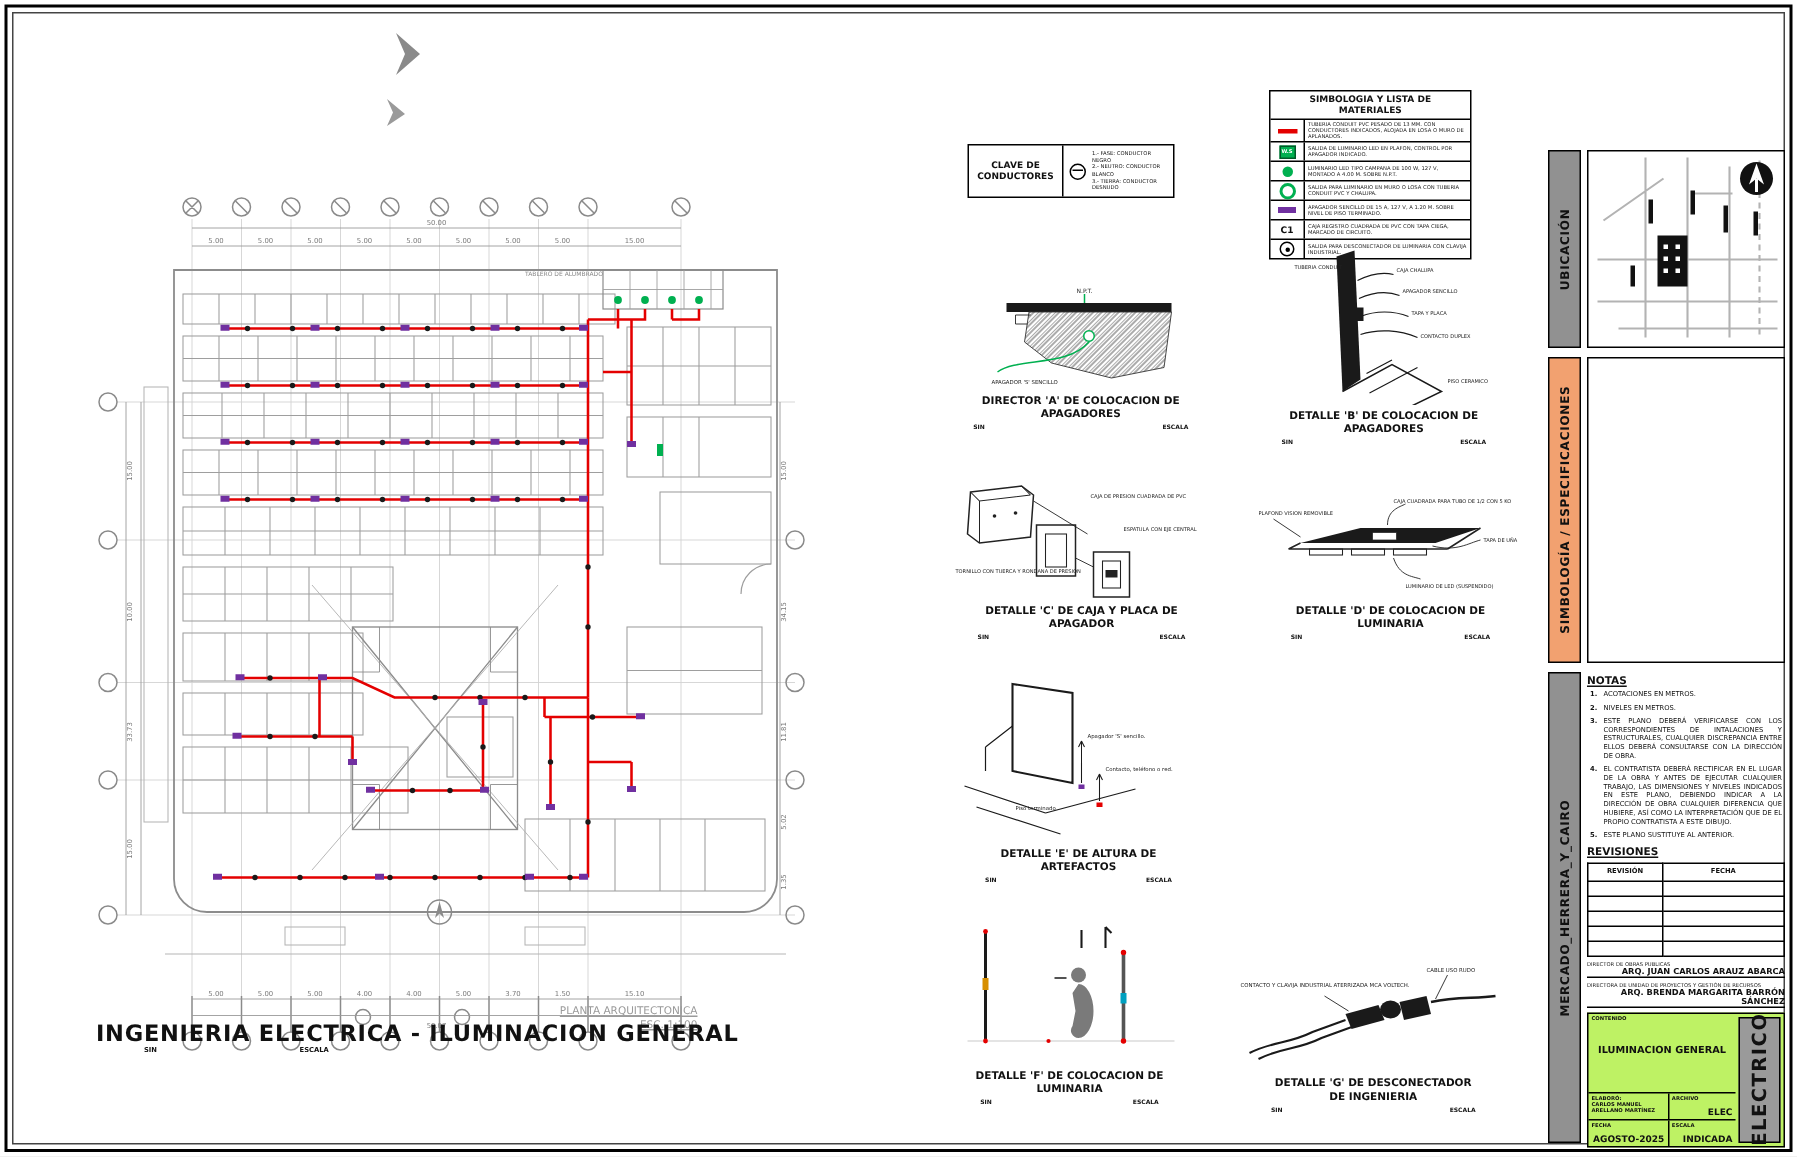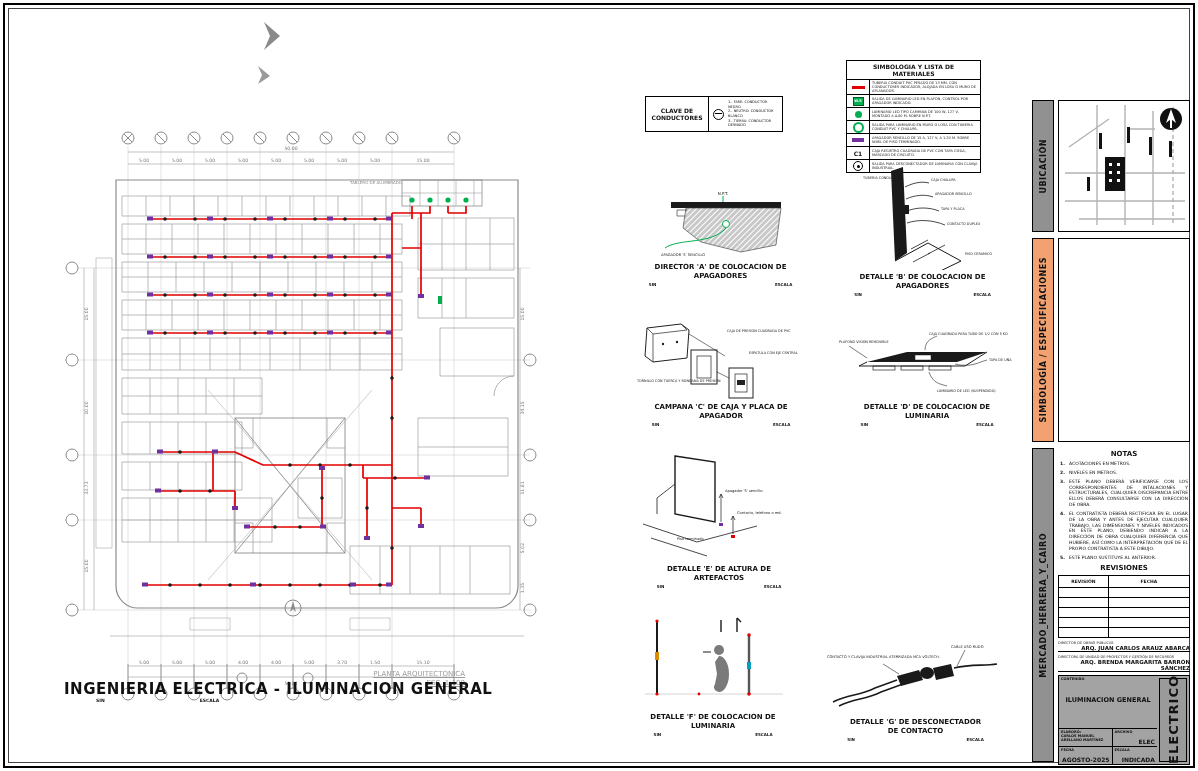--- a/index.html
+++ b/index.html
@@ -41,31 +41,31 @@
   .condkey-sym{width:9px;height:9px;border-radius:50%;border:1px solid #000;position:relative;flex:0 0 9px;}
   .condkey-sym::after{content:"";position:absolute;left:1px;right:1px;top:3.5px;height:1px;background:#000;}
   .condkey-items{font-size:3.5px;line-height:1.3;}
   
   .side-sec{position:absolute;display:flex;}
   .vbar{width:20px;border:1px solid #000;display:flex;align-items:center;justify-content:center;}
   .vbar-gray{background:#919191;} .vbar-orange{background:#f2a170;}
   .vtext{writing-mode:vertical-rl;transform:rotate(180deg);font-weight:bold;font-size:8px;
          letter-spacing:.5px;color:#111;white-space:nowrap;}
   .side-box{flex:1;border:1px solid #000;margin-left:4px;background:#fff;position:relative;overflow:hidden;}
-  .notes-title{font-size:7px;font-weight:bold;text-align:center;margin:2px 0 3px;}
+  .notes-title{font-size:7px;font-weight:bold;text-align:left;margin:2px 0 3px;text-decoration:underline;}
   .note{display:flex;gap:2px;margin:0 2px 3px;}
   .note-n{font-size:4.5px;font-weight:bold;flex:0 0 7px;}
   .note-t{font-size:4.5px;line-height:1.3;text-align:justify;flex:1;}
   .rev-table{border:1px solid #000;border-collapse:collapse;width:100%;}
   .rev-table td{border:1px solid #000;height:9px;padding:0;}
   .rev-head td{font-size:4.5px;font-weight:bold;text-align:center;height:11px;}
   .sig{border-bottom:1.5px solid #000;margin-top:3px;}
   .sig-role{font-size:3.5px;color:#222;}
   .sig-name{font-size:5.5px;font-weight:bold;text-align:right;}
-  .titleblock{position:relative;border:1.5px solid #000;margin-top:3px;height:88px;background:#a3a3a3;}
+  .titleblock{position:relative;border:1.5px solid #000;margin-top:3px;height:88px;background:#bef264;}
   .tb-disc{position:absolute;right:2px;top:2px;bottom:2px;width:26px;background:#9a9a9a;
            border:1px solid #000;display:flex;align-items:center;justify-content:center;}
   .tb-disc .vtext{font-size:13px;letter-spacing:1px;}
   .tb-left{position:absolute;left:0;top:0;bottom:0;right:32px;}
   .tb-contenido{font-size:3.5px;font-weight:bold;padding:1px 2px;}
   .tb-content{font-size:6.5px;font-weight:bold;text-align:center;margin-top:14px;}
   .tb-grid{position:absolute;left:0;right:0;bottom:0;border-top:1px solid #000;}
   .tb-row{display:flex;border-bottom:1px solid #000;height:17px;}
   .tb-row:last-child{border-bottom:none;}
   .tb-cell{position:relative;border-right:1px solid #000;flex:1;padding:1px 2px;}
@@ -492,21 +492,21 @@
       <rect x="68" y="36" width="14" height="22" fill="none" stroke="#222" stroke-width="0.7"></rect>
       <rect x="100" y="48" width="24" height="30" fill="none" stroke="#222" stroke-width="1"></rect>
       <rect x="106" y="54" width="12" height="18" fill="none" stroke="#222" stroke-width="0.7"></rect>
       <rect x="108" y="60" width="8" height="5" fill="#222"></rect>
       <path d="M60,14 L96,36 M88,52 L100,58" stroke="#222" stroke-width="0.6"></path>
       <text x="98" y="12" font-size="3.4" fill="#222">CAJA DE PRESION CUADRADA DE PVC</text>
       <text x="120" y="34" font-size="3.4" fill="#222">ESPATULA CON EJE CENTRAL</text>
       <text x="8" y="62" font-size="3.4" fill="#222">TORNILLO CON TUERCA Y RONDANA DE PRESION</text>
     </svg>
     <div class="detail-title">
-      <div>CAMPANA 'C' DE CAJA Y PLACA DE</div>
+      <div>DETALLE 'C' DE CAJA Y PLACA DE</div>
         <div>APAGADOR</div>
     </div>
     <div class="detail-sub">
         <span>SIN</span>
         <span>ESCALA</span>
       </div>
   </div>
 
   <div class="abs detail" style="left:832px;top:328px;width:190px;">
     <svg width="180" height="72">
@@ -594,21 +594,21 @@
       <ellipse cx="104" cy="33" rx="7" ry="6" fill="#1a1a1a"></ellipse>
       <path d="M110,28 L128,24 L131,36 L113,40 Z" fill="#1a1a1a"></path>
       <path d="M131,28 C148,24 160,26 174,24" stroke="#1a1a1a" stroke-width="1.6" fill="none"></path>
       <path d="M142,10 L134,26" stroke="#222" stroke-width="0.6"></path>
       <text x="128" y="8" font-size="3.6" fill="#222">CABLE USO RUDO</text>
       <path d="M60,24 L76,34" stroke="#222" stroke-width="0.6"></path>
       <text x="4" y="18" font-size="3.6" fill="#222">CONTACTO Y CLAVIJA INDUSTRIAL ATERRIZADA MCA VOLTECH.</text>
     </svg>
     <div class="detail-title">
       <div>DETALLE 'G' DE DESCONECTADOR</div>
-        <div>DE CONTACTO</div>
+        <div>DE INGENIERIA</div>
     </div>
     <div class="detail-sub">
         <span>SIN</span>
         <span>ESCALA</span>
       </div>
   </div>
 
 
   <div class="side-sec" style="left:1032px;top:100px;width:158px;height:132px;">
     <div class="vbar vbar-gray">

